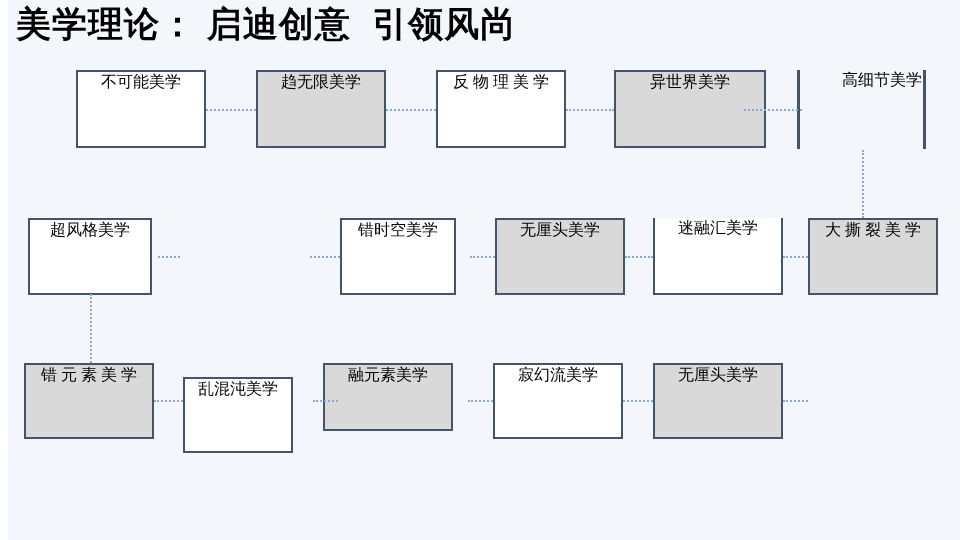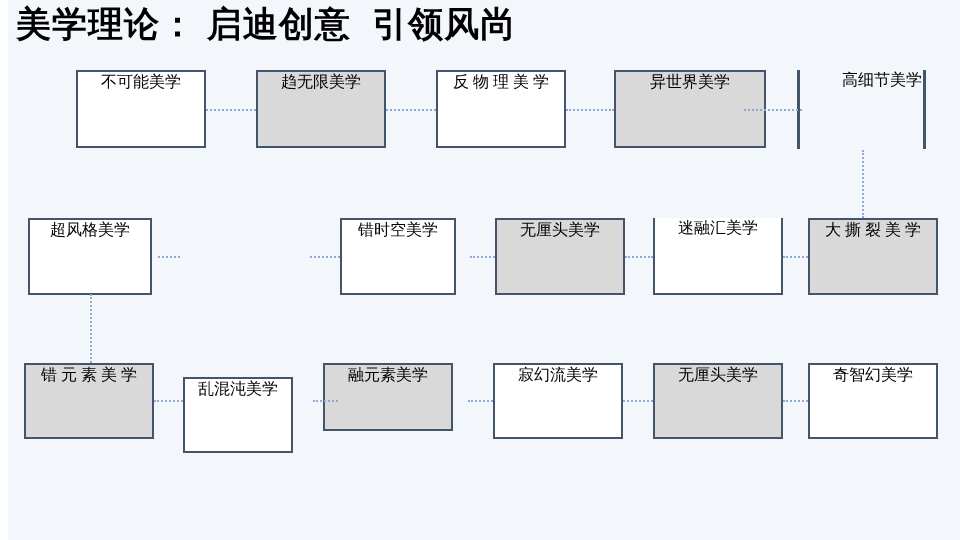--- a/index.html
+++ b/index.html
@@ -90,23 +90,20 @@
   </div>
   <div class="box gray" style="left:315px;top:363px;width:130px;height:68px">
     <span class="lbl">融元素美学</span>
   </div>
   <div class="box" style="left:485px;top:363px;width:130px;height:76px">
     <span class="lbl">寂幻流美学</span>
   </div>
   <div class="box gray" style="left:645px;top:363px;width:130px;height:76px">
     <span class="lbl">无厘头美学</span>
   </div>
-  <div class="box" style="left:800px;top:363px;width:130px;height:76px">
-    <span class="lbl">奇智幻美学</span>
-  </div>
 
   <div class="hline" style="left:146px;top:400px;width:29px"></div>
   <div class="hline" style="left:305px;top:400px;width:25px"></div>
   <div class="hline" style="left:460px;top:400px;width:25px"></div>
   <div class="hline" style="left:615px;top:400px;width:30px"></div>
   <div class="hline" style="left:775px;top:400px;width:25px"></div>
 
 </div>
 
 </body></html>

